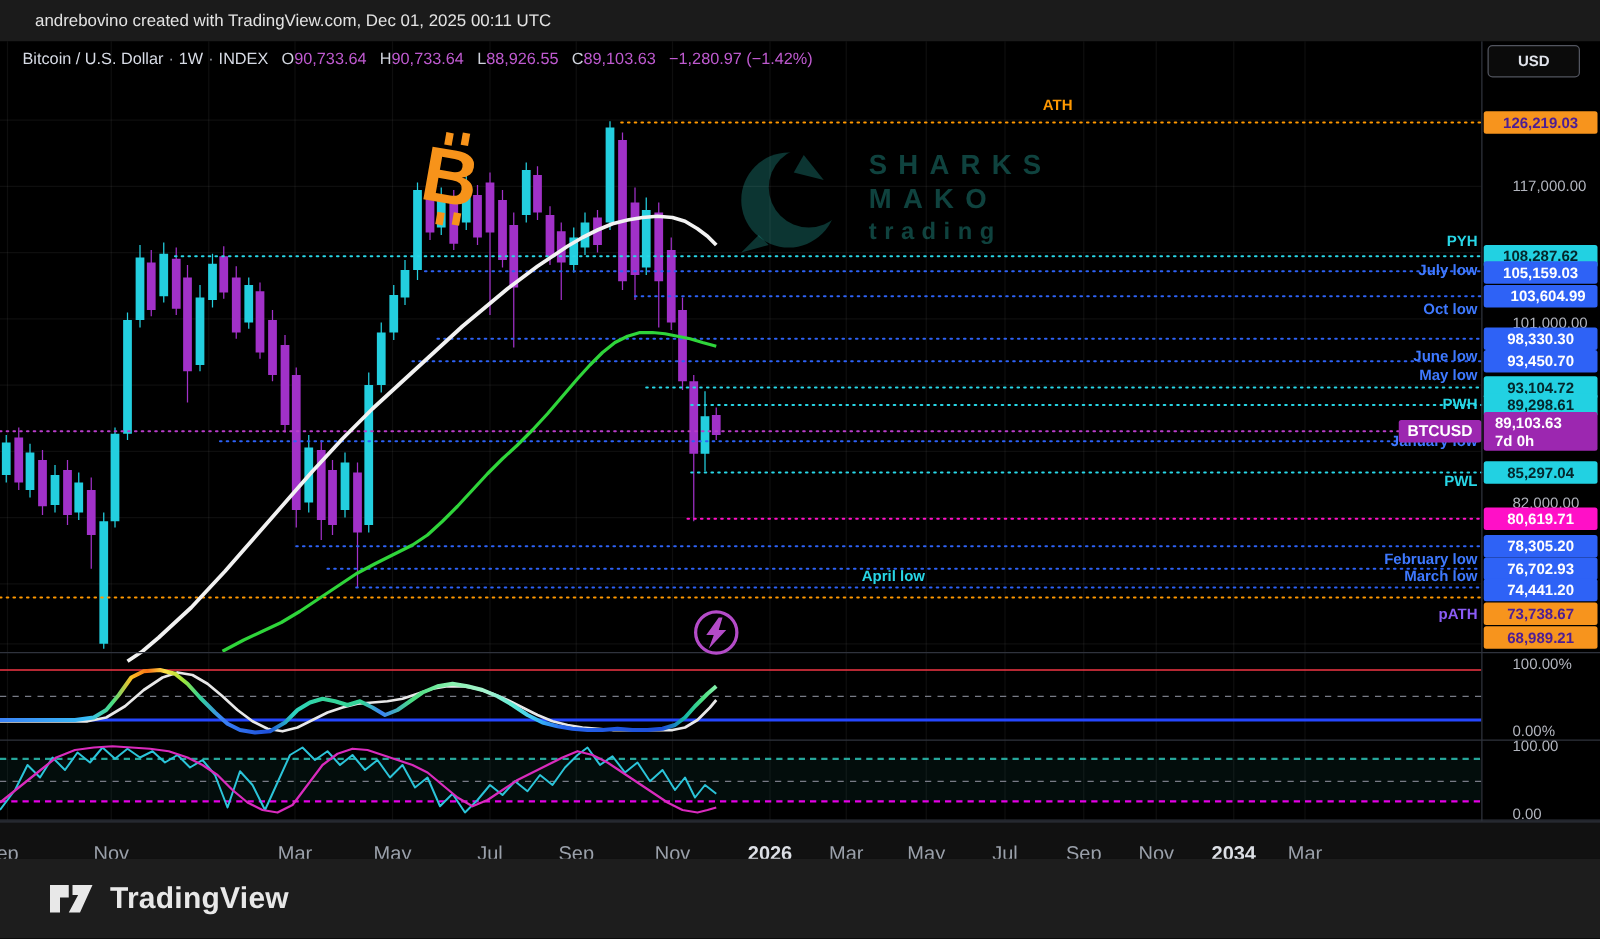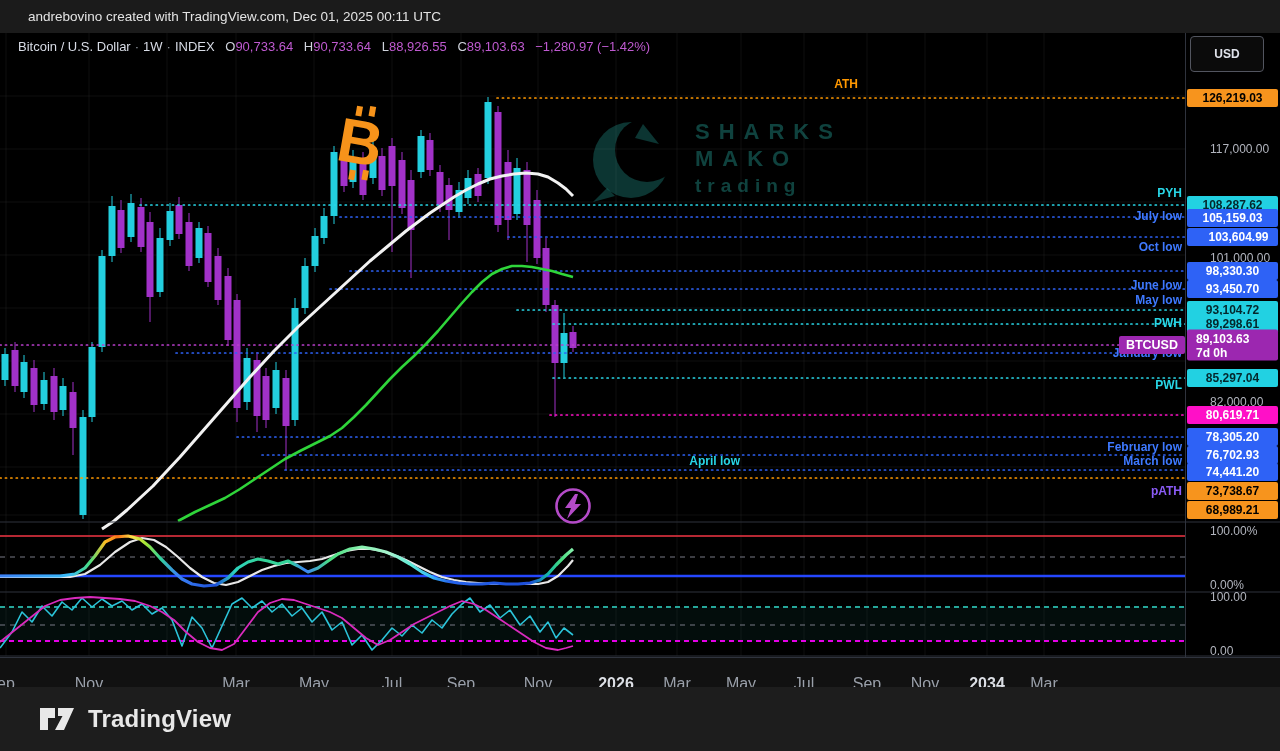--- a/index.html
+++ b/index.html
@@ -6,39 +6,39 @@
   *{box-sizing:border-box;font-family:"Liberation Sans",sans-serif;}
   .stage{position:relative;width:1280px;height:751px;background:#000;overflow:hidden;}
   
   .topbar{position:absolute;left:0;top:0;width:1280px;height:33px;background:#1b1b1b;z-index:8;display:flex;align-items:center;}
   .topbar span{margin-left:28px;color:#e3e3e3;font-size:13.5px;}
   
   .hdr{position:absolute;left:18px;top:39px;z-index:7;font-size:13px;color:#d8dce6;white-space:nowrap;}
   .hdr .num{color:#bf5ad0;}
   .hdr .sep{color:#9aa0aa;padding:0 4px;}
   .hdr .lbl{color:#cfd3dc;padding-left:7px;}
-  .usd-btn{position:absolute;right:16px;top:36px;width:74px;height:36px;background:#0b0b0b;border:1px solid #52555f;border-radius:4px;color:#e0e3eb;font-size:12px;font-weight:bold;display:flex;align-items:center;justify-content:center;z-index:9;}
+  .usd-btn{position:absolute;right:16px;top:36px;width:74px;height:26px;background:#0b0b0b;border:1px solid #52555f;border-radius:4px;color:#e0e3eb;font-size:12px;font-weight:bold;display:flex;align-items:center;justify-content:center;z-index:9;}
   
   .wm{position:absolute;left:585px;top:110px;display:flex;align-items:center;z-index:1;}
   .wm-text div{color:rgba(38,166,154,0.40);font-weight:bold;font-size:22px;letter-spacing:9px;line-height:27px;}
   .wm-text .small{font-size:19px;letter-spacing:6px;text-transform:lowercase;}
   
   .btc{position:absolute;left:333px;top:112px;width:56px;height:70px;transform:rotate(10deg);z-index:3;}
   .btc .b{position:absolute;left:4px;top:0;font-size:62px;line-height:62px;font-weight:900;color:#f7931a;}
   .btc i{position:absolute;width:6px;height:10px;background:#f7931a;}
   .btc .p1{left:17px;top:-5px}.btc .p2{left:30px;top:-7px}.btc .p3{left:21px;top:59px}.btc .p4{left:34px;top:57px}
   
   .bolt{position:absolute;left:553px;top:486px;z-index:3;}
   
   .lvl{position:absolute;z-index:4;font-size:12px;font-weight:bold;white-space:nowrap;transform:translateY(-50%);}
   
   .scale-border{position:absolute;left:1185px;top:33px;width:1px;height:653px;background:#2f333d;z-index:5;}
   .badge{position:absolute;left:1187px;width:91px;height:18px;z-index:5;font-size:12px;font-weight:bold;display:flex;align-items:center;justify-content:center;border-radius:2px;transform:translateY(-50%);}
   .badge.plain{background:transparent;color:#b2b5be;justify-content:flex-start;padding-left:23px;font-weight:normal;}
-  .badge.orange{background:#f7941d;color:#000000;}
+  .badge.orange{background:#f7941d;color:#4c1d95;}
   .badge.cyan{background:#22d1e2;color:#04272c;}
   .badge.blue{background:#2e62f6;color:#fff;}
   .badge.magenta{background:#ff10c7;color:#fff;}
   .badge.purple{background:#9c27b0;color:#fff;height:31px;flex-direction:column;line-height:14px;align-items:flex-start;padding-left:9px;}
   .btcusd-tag{position:absolute;right:95px;top:336px;background:#9c27b0;color:#fff;font-size:12.5px;font-weight:bold;padding:2px 7px;border-radius:2px;z-index:6;}
   
   .xaxis{position:absolute;left:0;top:657px;width:1280px;height:30px;background:#111;border-top:1px solid #2f333d;z-index:5;}
   .xaxis span{position:absolute;top:17px;transform:translateX(-50%);font-size:16px;color:#9aa0aa;}
   .xaxis span.bold{color:#dcdfe5;font-weight:bold;}
   

